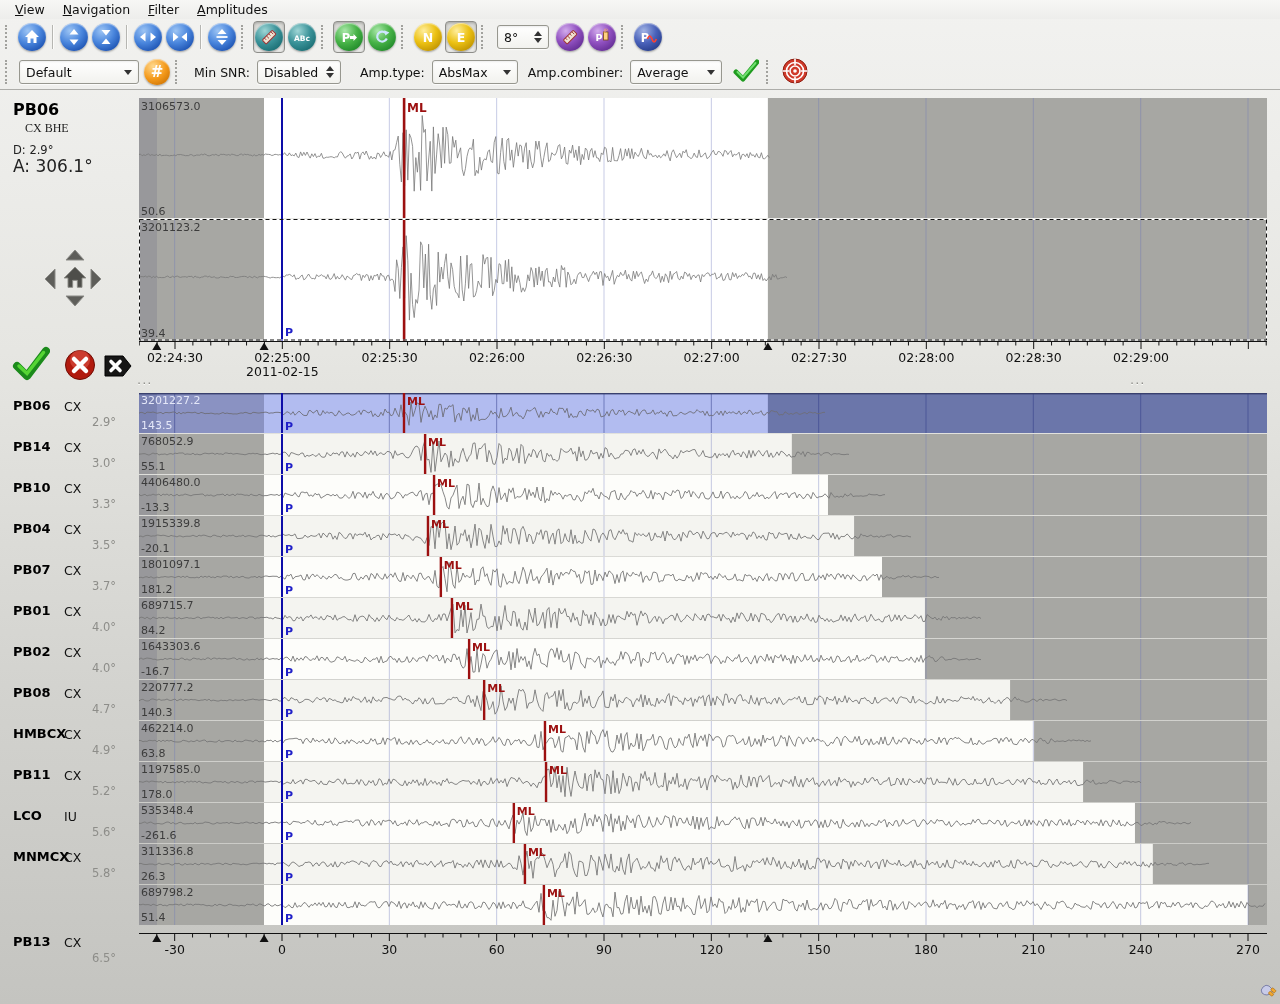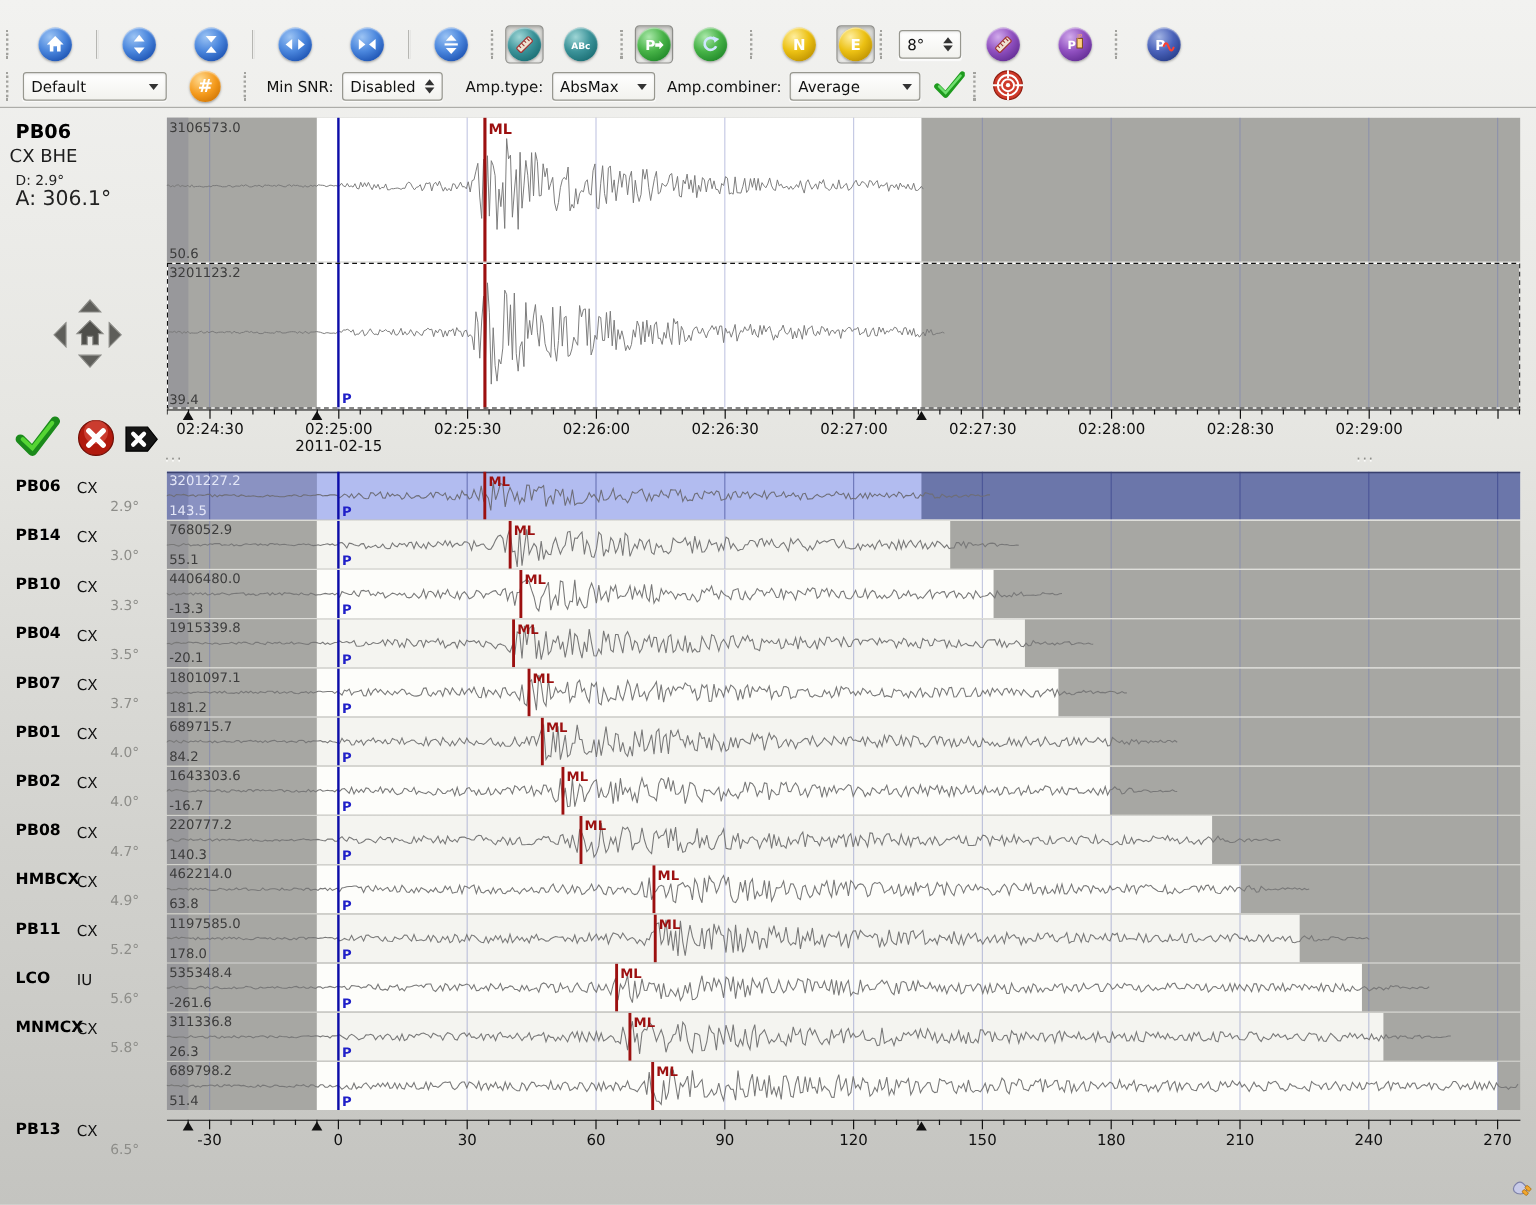--- a/index.html
+++ b/index.html
@@ -14,21 +14,21 @@
   
   #menubar{position:absolute;left:0;top:0;width:1280px;height:19px;
     background:linear-gradient(#f7f7f5,#ededeb);display:flex;align-items:center;padding-left:6px;box-sizing:border-box;}
   .menu-item{padding:1px 9px;font-size:12.5px;color:#111;cursor:default;}
   .menu-item u{text-decoration:underline;}
   
   #toolbar1{position:absolute;left:0;top:19px;width:1280px;height:36px;display:flex;align-items:center;padding-left:2px;box-sizing:border-box;}
   #toolbar2{position:absolute;left:0;top:55px;width:1280px;height:35px;display:flex;align-items:center;padding-left:2px;box-sizing:border-box;border-bottom:1px solid #adada9;}
   .tb-sep{width:1px;height:24px;background:#b6b6b2;border-right:1px solid #fbfbf9;margin:0 4px;}
   .tb-handle{width:4px;height:24px;border-left:2px dotted #a2a29e;margin:0 5px 0 3px;}
-  .tbtn{width:28px;height:28px;border-radius:50%;display:flex;align-items:center;justify-content:center;position:relative;flex:0 0 auto;margin:0 16px;box-shadow:0 1px 2px rgba(0,0,0,.35), inset 0 1px 1px rgba(255,255,255,.5);}
+  .tbtn{width:28px;height:28px;border-radius:50%;display:flex;align-items:center;justify-content:center;position:relative;flex:0 0 auto;margin:0 2px;box-shadow:0 1px 2px rgba(0,0,0,.35), inset 0 1px 1px rgba(255,255,255,.5);}
   .tbtn svg{display:block;}
   .c-blue {background:radial-gradient(circle at 35% 28%,#9cc4f4 0%,#4a86dd 45%,#1f55b4 80%,#16408c 100%);}
   .c-teal {background:radial-gradient(circle at 35% 28%,#9fd6d6 0%,#3b9399 45%,#176a70 85%);}
   .c-green{background:radial-gradient(circle at 35% 28%,#aaе8aa 0%,#47b347 45%,#1d8527 85%);}
   .c-green{background:radial-gradient(circle at 35% 28%,#aae8aa 0%,#47b347 45%,#1d8527 85%);}
   .c-gold {background:radial-gradient(circle at 35% 28%,#ffee9e 0%,#ecc113 45%,#bb8f00 85%);}
   .c-purple{background:radial-gradient(circle at 35% 28%,#d2abec 0%,#9050c0 45%,#5f2a90 85%);}
   .c-navy {background:radial-gradient(circle at 35% 28%,#a2b4e4 0%,#4a62ba 45%,#243a86 85%);}
   .c-orange{background:radial-gradient(circle at 35% 28%,#ffd98e 0%,#f49a1c 50%,#c96f00 90%);}
   .pressed-frame{border:1px solid #8e8e8a;border-radius:4px;background:linear-gradient(#d8d8d4,#ececea);box-shadow:inset 0 1px 3px rgba(0,0,0,.25);padding:1px;margin:0 1px;display:flex;}
@@ -37,21 +37,21 @@
   
   .combo,.spin{height:24px;background:linear-gradient(#ffffff,#f2f2ee);border:1px solid #97978f;border-radius:3px;display:flex;align-items:center;box-sizing:border-box;padding:0 6px;margin:0 3px;box-shadow:0 1px 1px rgba(255,255,255,.8), inset 0 1px 2px rgba(0,0,0,.08);font-size:12.5px;color:#111;}
   .combo .val{flex:1;}
   .arrow-down{width:0;height:0;border-left:4px solid transparent;border-right:4px solid transparent;border-top:5px solid #333;margin-left:8px;}
   .spin .spin-arrows{display:flex;flex-direction:column;gap:2px;margin-left:8px;}
   .spin .sa-up{width:0;height:0;border-left:4px solid transparent;border-right:4px solid transparent;border-bottom:5px solid #333;}
   .spin .sa-dn{width:0;height:0;border-left:4px solid transparent;border-right:4px solid transparent;border-top:5px solid #333;}
   .tb-label{font-size:12.5px;color:#111;margin:0 4px 0 8px;}
   
   #sb-station{position:absolute;left:13px;top:100px;font-size:16px;font-weight:bold;color:#000;}
-  #sb-channel{position:absolute;left:8px;top:121px;font-size:15px;color:#1c1c1c;}
+  #sb-channel{position:absolute;left:25px;top:121px;font-size:12px;color:#1c1c1c;font-family:Liberation Serif, serif;}
   #sb-dist{position:absolute;left:13px;top:143px;font-size:11.5px;color:#222;}
   #sb-azi{position:absolute;left:13px;top:156px;font-size:17px;color:#222;}
   .navpad-btn{position:absolute;cursor:pointer;}
   
   #toppanel{position:absolute;left:139px;top:98px;}
   #topaxis{position:absolute;left:139px;top:341px;}
   #rows{position:absolute;left:0;top:393px;}
   #bottomaxis{position:absolute;left:139px;top:933px;}
   .row-label{position:absolute;left:0;width:138px;height:41px;}
   .row-code{position:absolute;left:13px;top:5px;font-size:13px;font-weight:bold;color:#000;}
@@ -60,20 +60,26 @@
   .row-svg{position:absolute;left:139px;}
   .dots{position:absolute;top:376px;font-size:13px;color:#8f8f8b;letter-spacing:1px;text-shadow:0 1px 0 #fdfdfb;}
   
   #plug{position:absolute;left:1258px;top:981px;}
 </style>
 </head>
 <body>
 
 <div id="app">
 
+  <div id="menubar">
+      <div class="menu-item"><u>V</u>iew</div>
+      <div class="menu-item"><u>N</u>avigation</div>
+      <div class="menu-item"><u>F</u>ilter</div>
+      <div class="menu-item"><u>A</u>mplitudes</div>
+    </div>
 
   <div id="toolbar1">
       <div class="tb-handle"></div>
       <div class="tbtn c-blue">
         <span style="display: flex;">
           <svg width="18" height="18" viewBox="0 0 18 18">
             <polygon points="9,2 16,9 13.5,9 13.5,15 10.5,15 10.5,10.5 7.5,10.5 7.5,15 4.5,15 4.5,9 2,9" fill="#ffffff"></polygon>
           </svg>
         </span>
       </div>
@@ -232,21 +238,21 @@
           <span class="sa-up"></span>
           <span class="sa-dn"></span>
         </span>
     </div>
     <span class="tb-label" style="margin-left:16px">Amp.type:</span>
     <div class="combo" style="width:86px">
       <span class="val">AbsMax</span>
       <span class="arrow-down"></span>
     </div>
     <span class="tb-label" style="margin-left:7px">Amp.combiner:</span>
-    <div class="combo" style="width:109px">
+    <div class="combo" style="width:92px">
       <span class="val">Average</span>
       <span class="arrow-down"></span>
     </div>
     <span style="margin:0 4px 0 8px">
       <svg width="26" height="24" viewBox="0 0 26 24">
         <path d="M3 13 L10 20 L24 3" fill="none" stroke="#1f9b1f" stroke-width="5" stroke-linecap="round" stroke-linejoin="round"></path>
         <path d="M4.5 13 L10 18.5 L22.5 4" fill="none" stroke="#6fe06f" stroke-width="2" stroke-linecap="round"></path>
       </svg>
     </span>
     <div class="tb-handle"></div>

